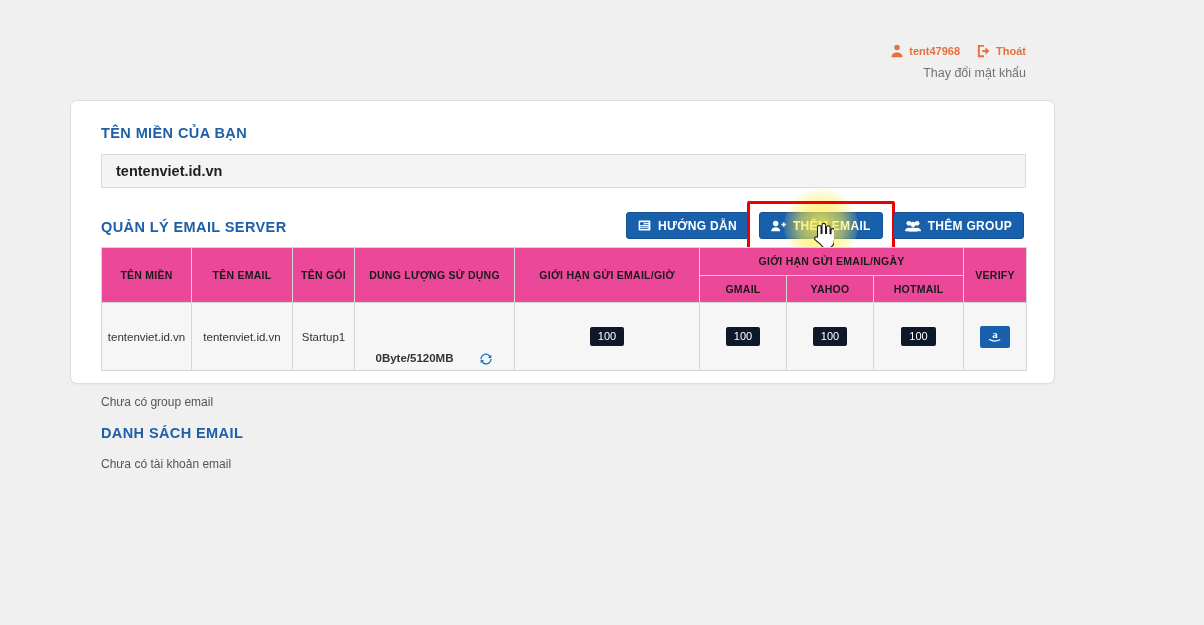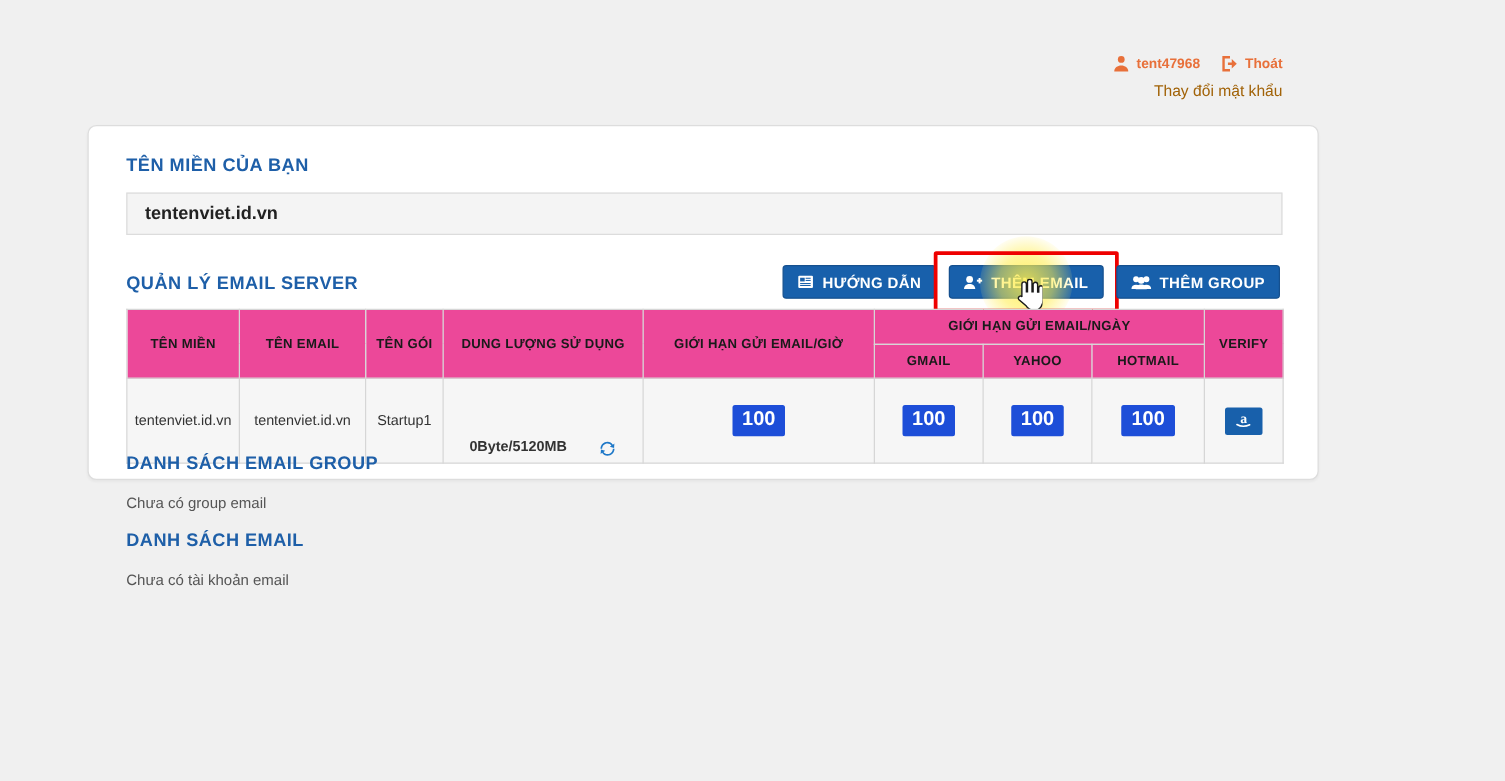--- a/index.html
+++ b/index.html
@@ -31,21 +31,21 @@
     justify-content: flex-end;
     gap: 6px;
   }
   .userbar-row1 .grp { display: inline-flex; align-items: center; gap: 5px; }
   .userbar-row1 .grp + .grp { margin-left: 11px; }
   .userbar .ico { display: inline-block; width: 14px; height: 14px; position: relative; }
   .userbar .ico svg { display: block; }
   .userbar-row2 {
     margin-top: 9px;
     font-size: 12.5px;
-    color: #a16207;
+    color: #737373;
     white-space: nowrap;
   }
 
   
   .card {
     position: absolute;
     left: 70px;
     top: 100px;
     width: 985px;
     height: 284px;
@@ -168,24 +168,24 @@
     font-size: 11.5px;
     color: #333;
     height: 34px;
     padding: 4px 5px;
   }
   .usage-inner { display: flex; align-items: flex-start; justify-content: center; gap: 26px; margin-top: 45px; }
   .refresh-ico { color: #1e78c8; display: inline-flex; }
 
   .badge {
     display: inline-block;
-    background: #1d4ed8;
+    background: #0f172a;
     color: #fff;
-    font-size: 16px;
-    font-weight: bold;
+    font-size: 11px;
+    font-weight: normal;
     padding: 3px 8px 4px;
     border-radius: 2px;
     min-width: 32px;
     cursor: pointer;
   }
   .verify-btn {
     display: inline-flex;
     align-items: center;
     justify-content: center;
     background: #1860ab;
@@ -357,19 +357,18 @@
                 <text x="8" y="10" font-family="'Liberation Serif', serif" font-size="11" font-weight="bold" fill="#ffffff" text-anchor="middle">a</text>
                 <path d="M2.5 11.6c3 1.7 6.9 1.8 10.3.2" stroke="#ffffff" stroke-width="1.2" fill="none" stroke-linecap="round"></path>
               </svg>
             </span>
           </span>
         </td>
       </tr>
     </tbody>
   </table>
 
-  <div class="section-title h-group">DANH SÁCH EMAIL GROUP</div>
   <div class="txt-group">Chưa có group email</div>
 
   <div class="section-title h-email">DANH SÁCH EMAIL</div>
   <div class="txt-email">Chưa có tài khoản email</div>
 
 </div>
 
 </body></html>

